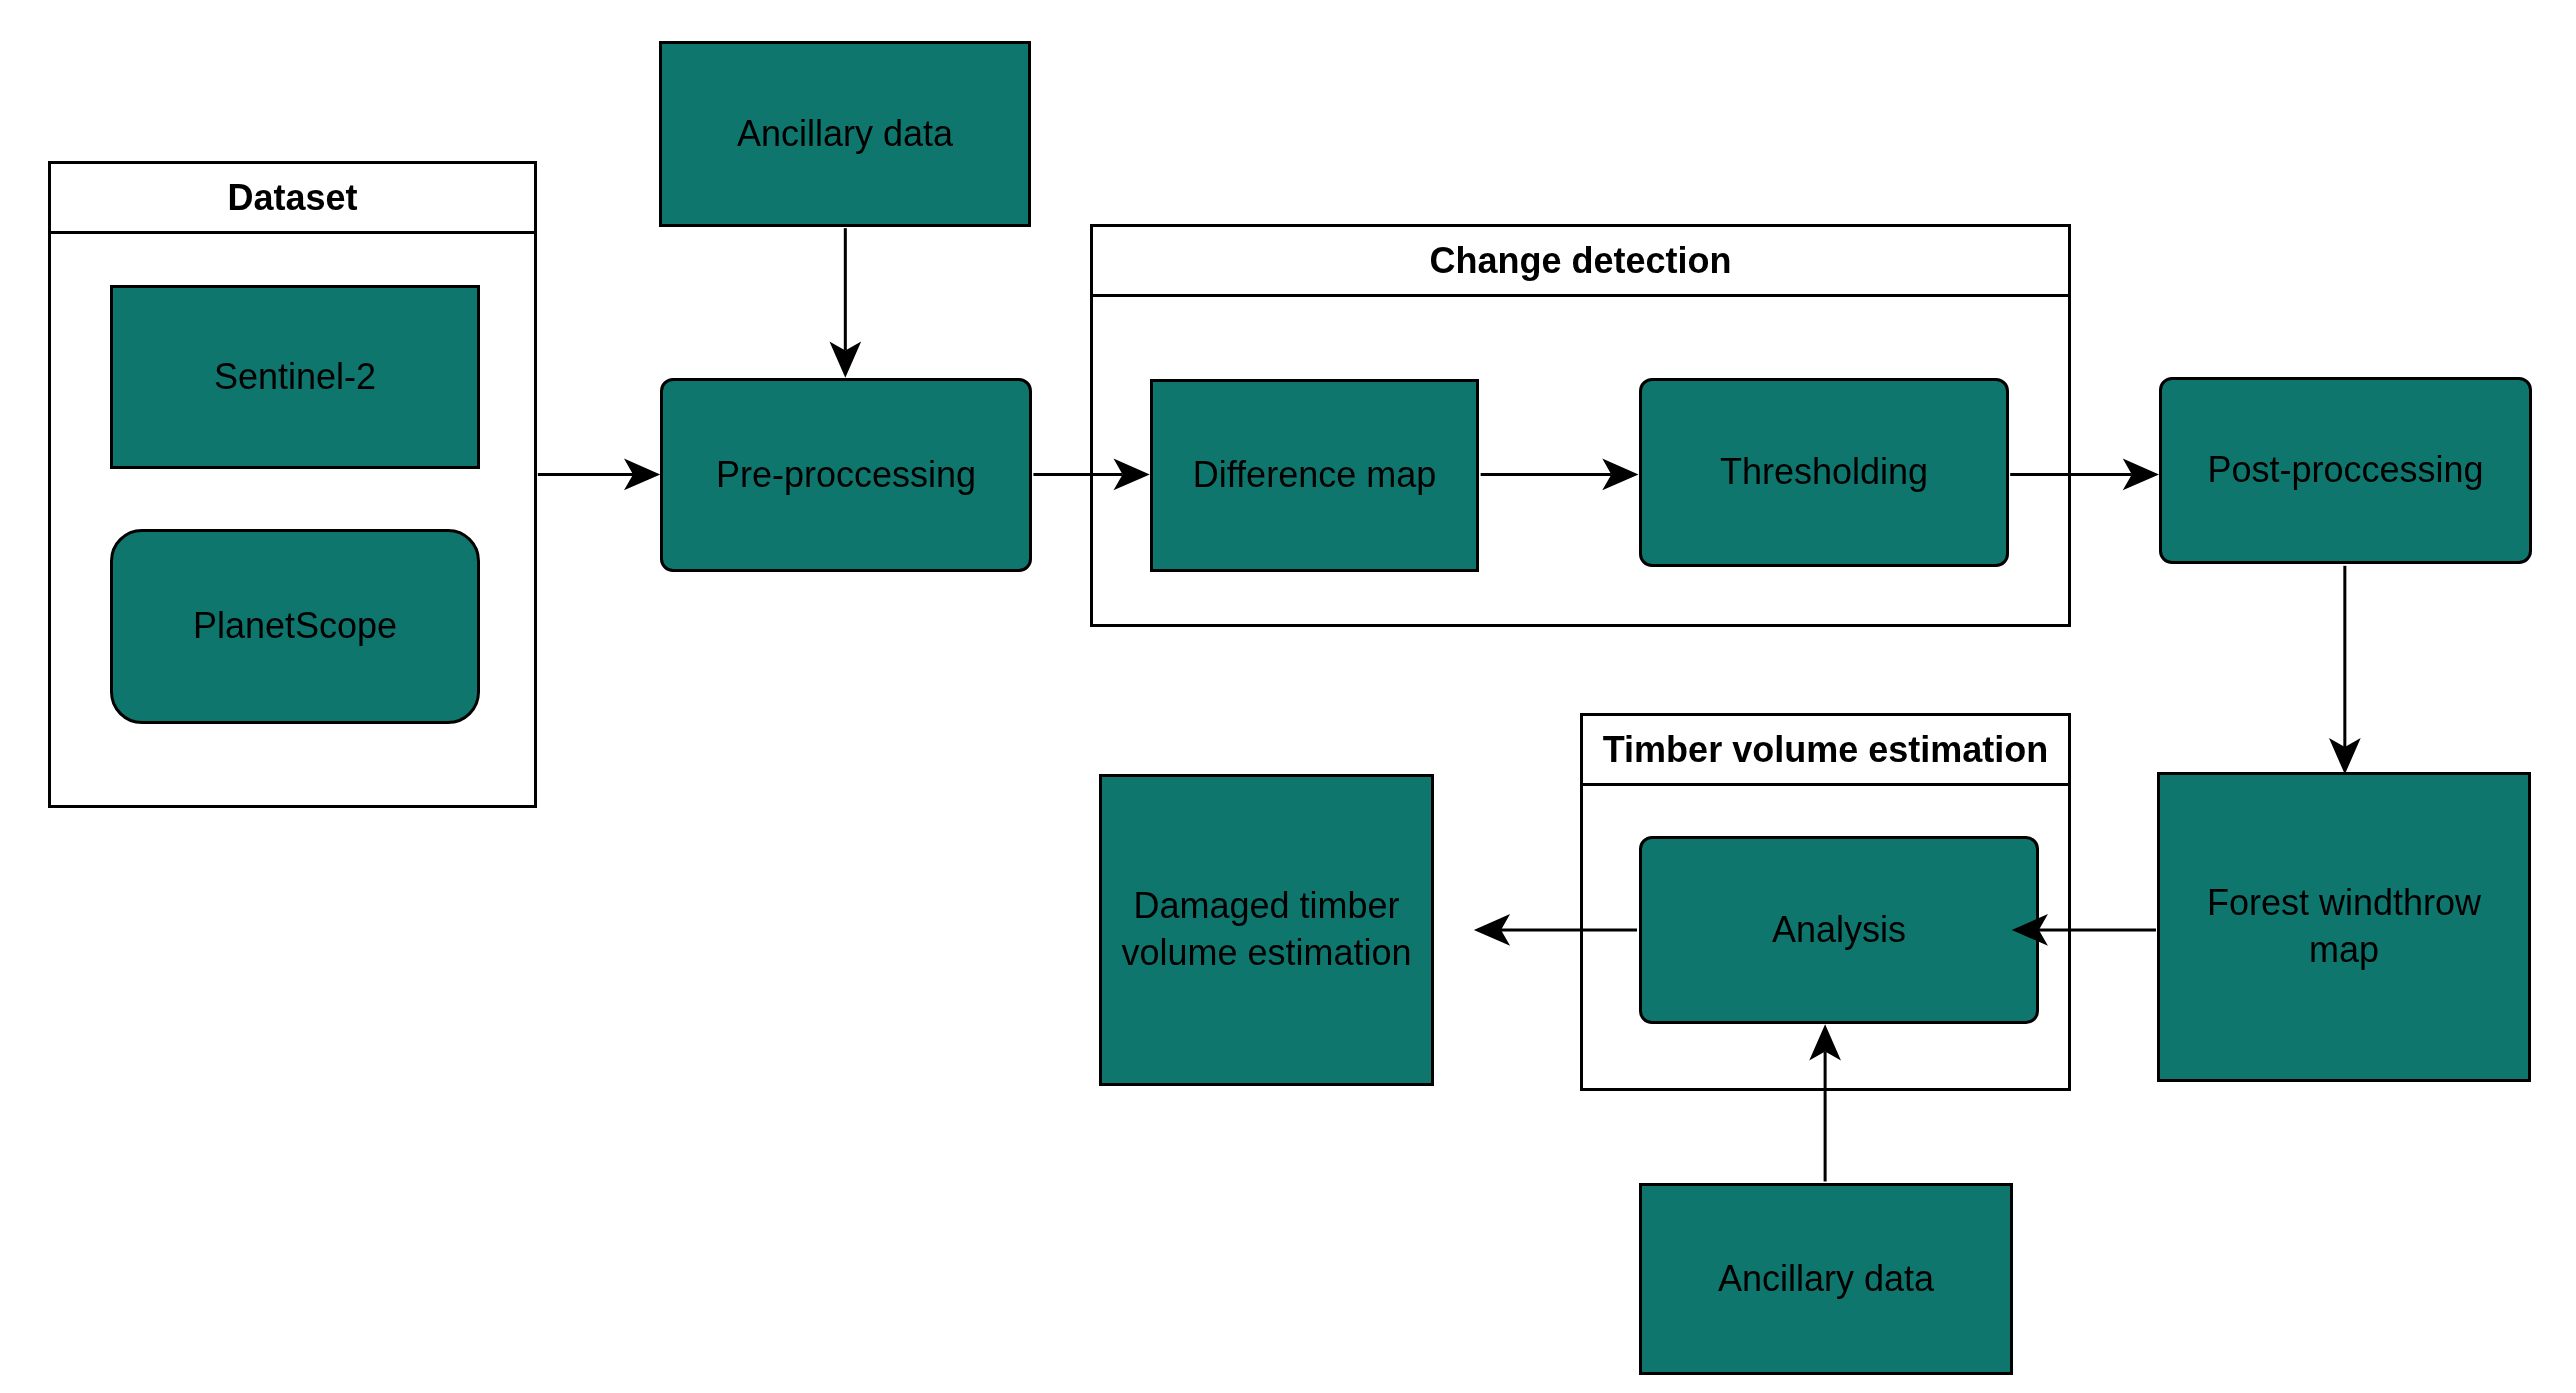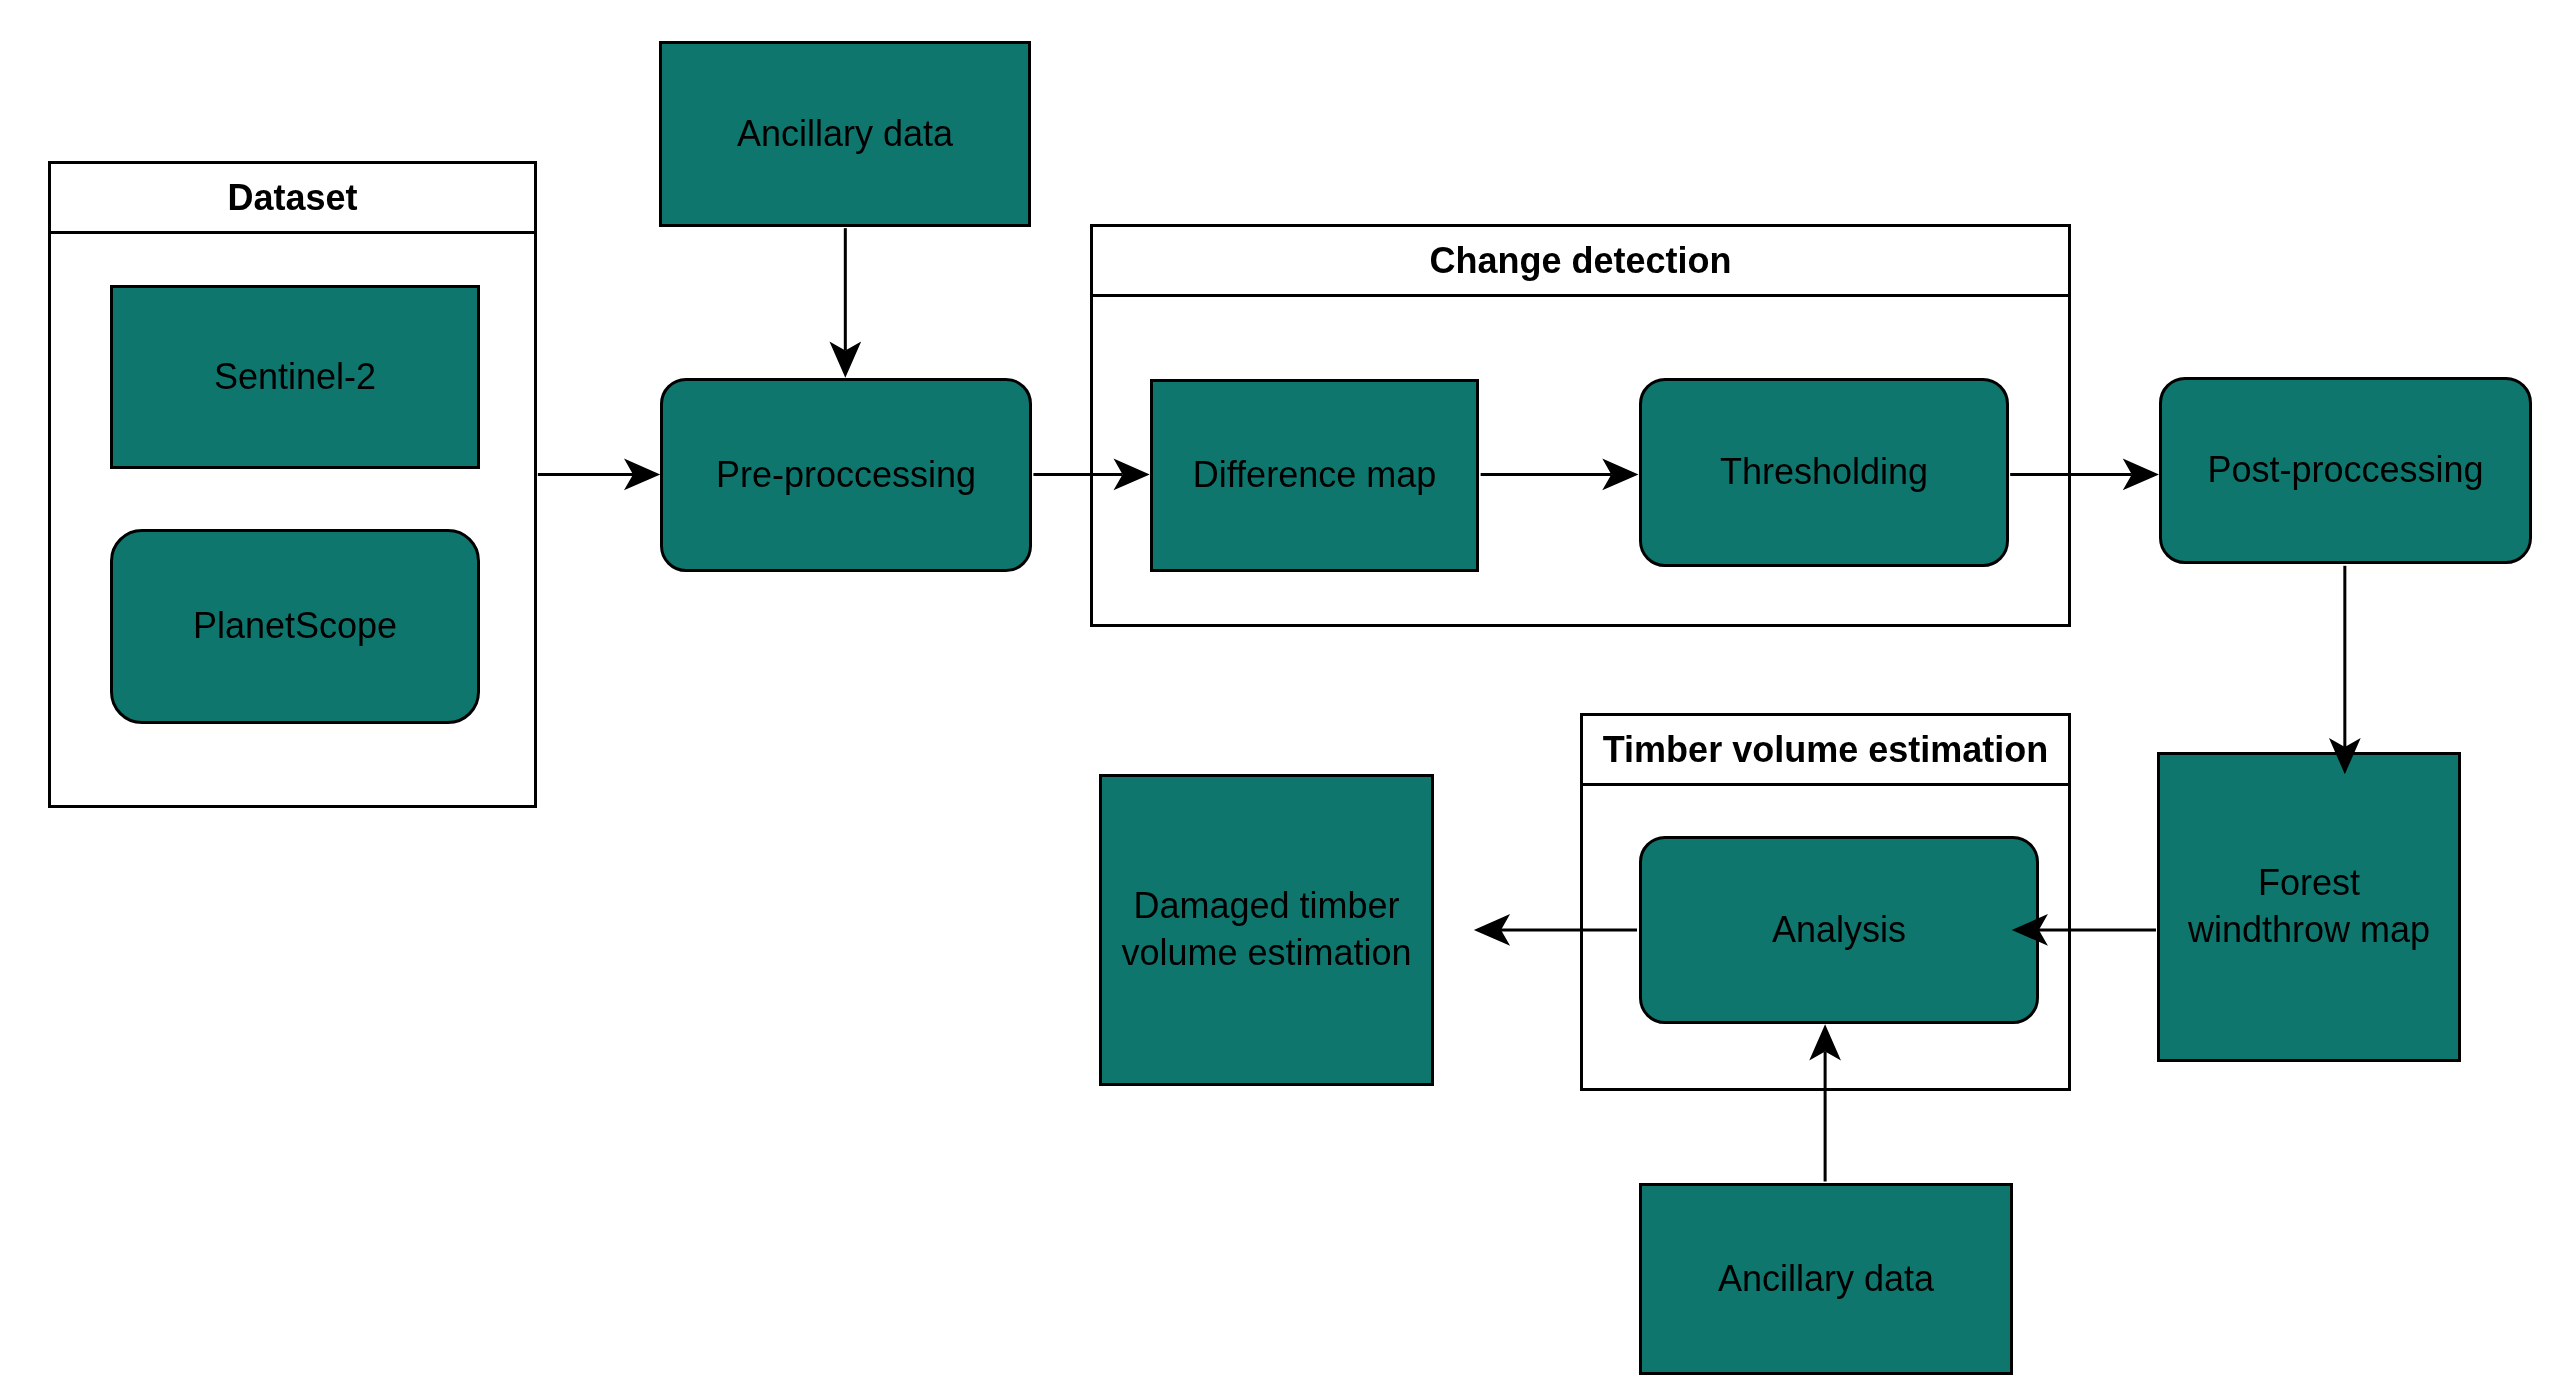--- a/index.html
+++ b/index.html
@@ -35,21 +35,21 @@
     border:3px solid #000000;
     background:#0f766e;
     display:flex;
     align-items:center;
     justify-content:center;
     text-align:center;
     font-size:36px;
     line-height:1.3;
     padding:0 16.6px;
   }
-  .rounded{border-radius:26px;}
+  .rounded{border-radius:13px;}
   #edges{
     position:absolute;
     left:0;top:0;
     width:2576px;height:1393px;
     pointer-events:none;
   }
   #edges line{stroke:#000000;stroke-width:4;}
   #edges path{fill:#000000;stroke:none;}
 
   
@@ -58,21 +58,21 @@
   #box-timber{left:1580px;top:713px;width:491px;height:378px;}
 
   
   #node-sentinel2{left:110px;top:285px;width:370px;height:184px;}
   #node-planetscope{left:110px;top:529px;width:370px;height:195px;border-radius:32px;}
   #node-ancillary-top{left:659px;top:41px;width:372px;height:186px;}
   #node-preprocessing{left:660px;top:378px;width:372px;height:194px;}
   #node-difference-map{left:1150px;top:379px;width:329px;height:193px;}
   #node-thresholding{left:1639px;top:378px;width:370px;height:189px;}
   #node-postprocessing{left:2159px;top:377px;width:373px;height:187px;}
-  #node-forest-map{left:2157px;top:752px;width:304px;height:310px;}
+  #node-forest-map{left:2157px;top:772px;width:374px;height:310px;}
   #node-analysis{left:1639px;top:836px;width:400px;height:188px;}
   #node-damaged{left:1099px;top:774px;width:335px;height:312px;}
   #node-ancillary-bottom{left:1639px;top:1183px;width:374px;height:192px;}
 </style>
 </head>
 <body>
 
 <div id="canvas">
 
   <div class="cbox" id="box-dataset">

